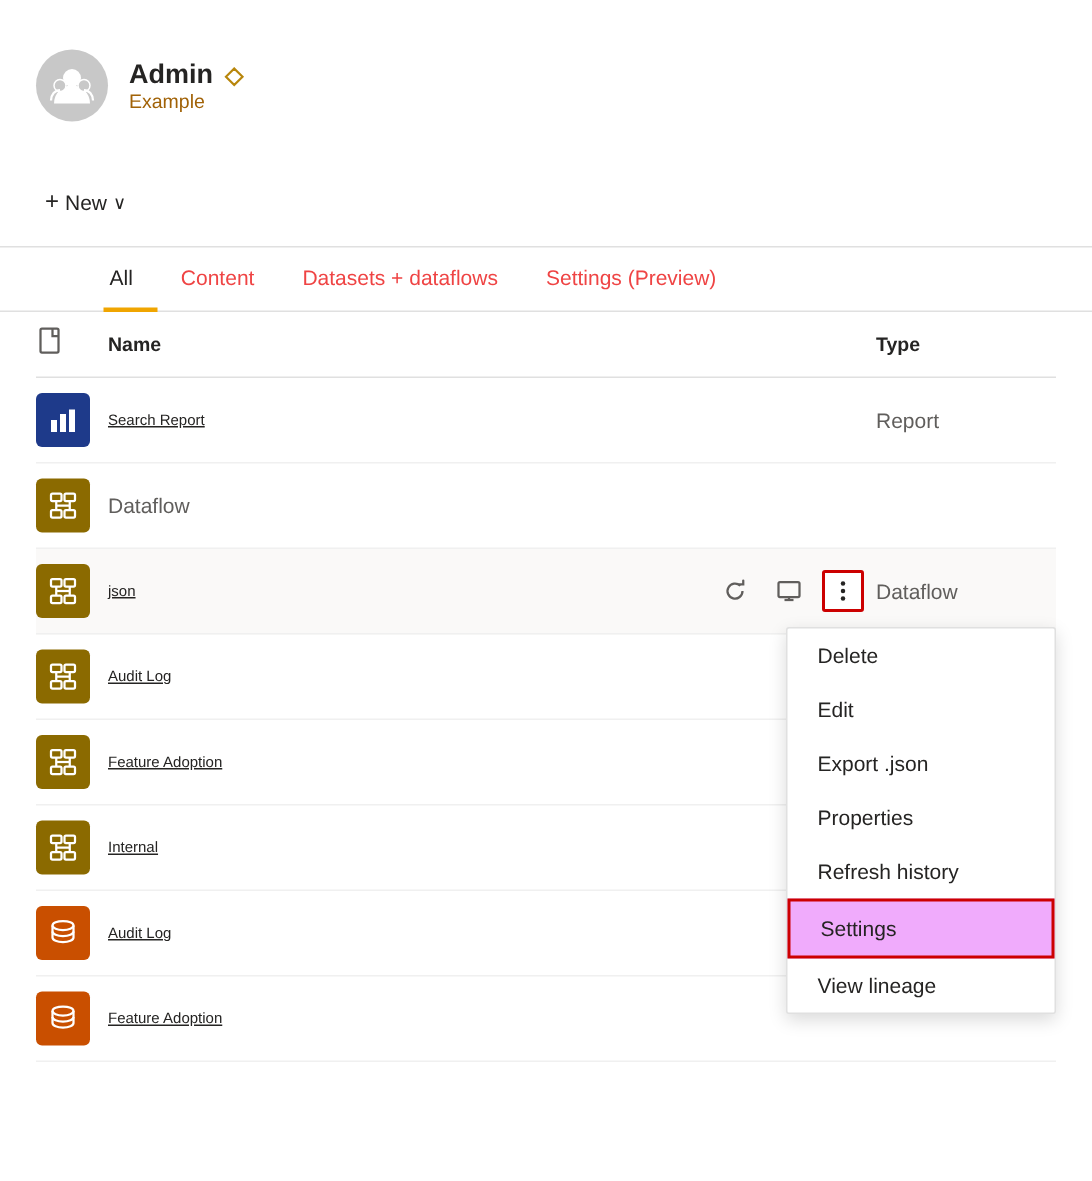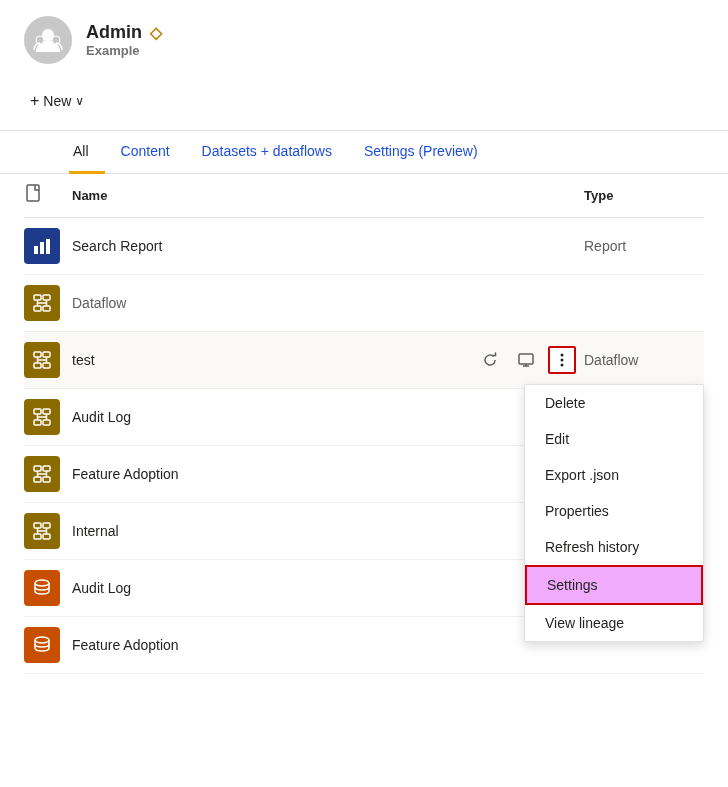--- a/index.html
+++ b/index.html
@@ -1,54 +1,54 @@
 <!DOCTYPE html>
 <html><head>
   <meta charset="utf-8">
   <style>
     * { box-sizing: border-box; margin: 0; padding: 0; }
     body { font-family: 'Segoe UI', Arial, sans-serif; background: #fff; color: #252423; font-size: 14px; width: 728px; min-height: 787px; }
 
     
-    .header { display: flex; align-items: center; padding: 16px 24px; gap: 14px; }
+    .header { display: flex; align-items: center; padding: 33px 24px; gap: 14px; }
     .avatar { width: 48px; height: 48px; background: #c8c8c8; border-radius: 50%; display: flex; align-items: center; justify-content: center; flex-shrink: 0; }
     .avatar svg { width: 32px; height: 32px; fill: #fff; }
     .header-info { display: flex; flex-direction: column; }
     .header-title { font-size: 18px; font-weight: 600; color: #252423; display: flex; align-items: center; gap: 8px; }
     .diamond-icon { color: #b8860b; font-size: 16px; }
-    .header-sub { color: #737373; font-size: 13px; font-weight: 700; }
+    .header-sub { color: #a16207; font-size: 13px; font-weight: 400; }
 
     
     .toolbar { padding: 8px 24px 16px; border-bottom: 1px solid #e0e0e0; }
     .new-btn { display: flex; align-items: center; gap: 4px; cursor: pointer; color: #252423; font-size: 14px; font-weight: 400; border: none; background: none; padding: 4px 6px; }
     .new-btn .plus { font-size: 16px; color: #252423; }
     .new-btn .chevron { font-size: 12px; color: #252423; }
 
     
     .tabs { display: flex; padding: 0 24px; border-bottom: 1px solid #e0e0e0; gap: 0; }
-    .tab { padding: 12px 16px; cursor: pointer; font-size: 14px; color: #1d4ed8; border-bottom: 2px solid transparent; margin-bottom: -1px; }
+    .tab { padding: 12px 16px; cursor: pointer; font-size: 14px; color: #ef4444; border-bottom: 2px solid transparent; margin-bottom: -1px; }
     .tab:first-child { padding-left: 4px; margin-left: 45px; }
     .tab.active { color: #252423; border-bottom: 3px solid #f0a500; font-weight: 400; }
 
     
     .table-container { padding: 0 24px; position: relative; }
     .table-header { display: flex; align-items: center; padding: 10px 0; border-bottom: 1px solid #e0e0e0; }
     .col-icon { width: 48px; flex-shrink: 0; }
     .col-name { flex: 1; font-weight: 600; font-size: 13px; color: #252423; }
     .col-type { width: 120px; font-weight: 700; font-size: 13px; color: #252423; flex-shrink: 0; }
 
     .table-row { display: flex; align-items: center; padding: 10px 0; border-bottom: 1px solid #f0f0f0; min-height: 52px; position: relative; }
     .table-row.active-row { background: #faf9f8; }
 
     .item-icon { width: 36px; height: 36px; border-radius: 4px; display: flex; align-items: center; justify-content: center; flex-shrink: 0; margin-right: 12px; }
     .icon-blue { background: #1e3a8a; }
     .icon-gold { background: #8b6a00; }
     .icon-orange { background: #c94f00; }
 
-    .item-name { flex: 1; font-size: 14px; color: #252423; }
+    .item-name { flex: 1; font-size: 10px; color: #252423; text-decoration: underline; }
     .item-type { width: 120px; font-size: 14px; color: #605e5c; flex-shrink: 0; }
 
     .row-actions { display: flex; align-items: center; gap: 8px; margin-right: 8px; }
     .action-btn { width: 28px; height: 28px; display: flex; align-items: center; justify-content: center; border: none; background: none; cursor: pointer; color: #605e5c; border-radius: 2px; }
     .more-btn { width: 28px; height: 28px; display: flex; align-items: center; justify-content: center; border: 2px solid #cc0000; background: #fff; cursor: pointer; color: #252423; border-radius: 2px; font-size: 18px; line-height: 1; }
 
     
     .context-menu { position: absolute; right: 0; top: 52px; background: #fff; border: 1px solid #e0e0e0; box-shadow: 0 4px 12px rgba(0,0,0,0.15); z-index: 100; min-width: 180px; border-radius: 2px; }
     .context-menu-item { padding: 10px 20px; cursor: pointer; font-size: 14px; color: #252423; white-space: nowrap; }
     .context-menu-item.settings-item { border: 2px solid #cc0000; background: #f0abfc; }
@@ -138,21 +138,21 @@
       <svg class="icon-svg" viewBox="0 0 20 20">
         <rect x="2" y="2" width="7" height="5" rx="1" fill="none" stroke="#fff" stroke-width="1.5"></rect>
         <rect x="11" y="2" width="7" height="5" rx="1" fill="none" stroke="#fff" stroke-width="1.5"></rect>
         <rect x="2" y="13" width="7" height="5" rx="1" fill="none" stroke="#fff" stroke-width="1.5"></rect>
         <rect x="11" y="13" width="7" height="5" rx="1" fill="none" stroke="#fff" stroke-width="1.5"></rect>
         <line x1="5.5" y1="7" x2="5.5" y2="13" stroke="#fff" stroke-width="1.5"></line>
         <line x1="14.5" y1="7" x2="14.5" y2="13" stroke="#fff" stroke-width="1.5"></line>
         <line x1="5.5" y1="10" x2="14.5" y2="10" stroke="#fff" stroke-width="1.5"></line>
       </svg>
     </div>
-    <div class="item-name">test</div>
+    <div class="item-name">json</div>
     <div class="row-actions">
       <button class="action-btn" title="Refresh">
         <svg width="16" height="16" viewBox="0 0 16 16">
           <path d="M13 8a5 5 0 1 1-1.5-3.5" fill="none" stroke="#605e5c" stroke-width="1.5"></path>
           <path d="M11 3.5h2.5V1" fill="none" stroke="#605e5c" stroke-width="1.5" stroke-linecap="round"></path>
         </svg>
       </button>
       <button class="action-btn" title="Monitor">
         <svg width="16" height="16" viewBox="0 0 16 16">
           <rect x="1" y="2" width="14" height="10" rx="1" fill="none" stroke="#605e5c" stroke-width="1.5"></rect>

